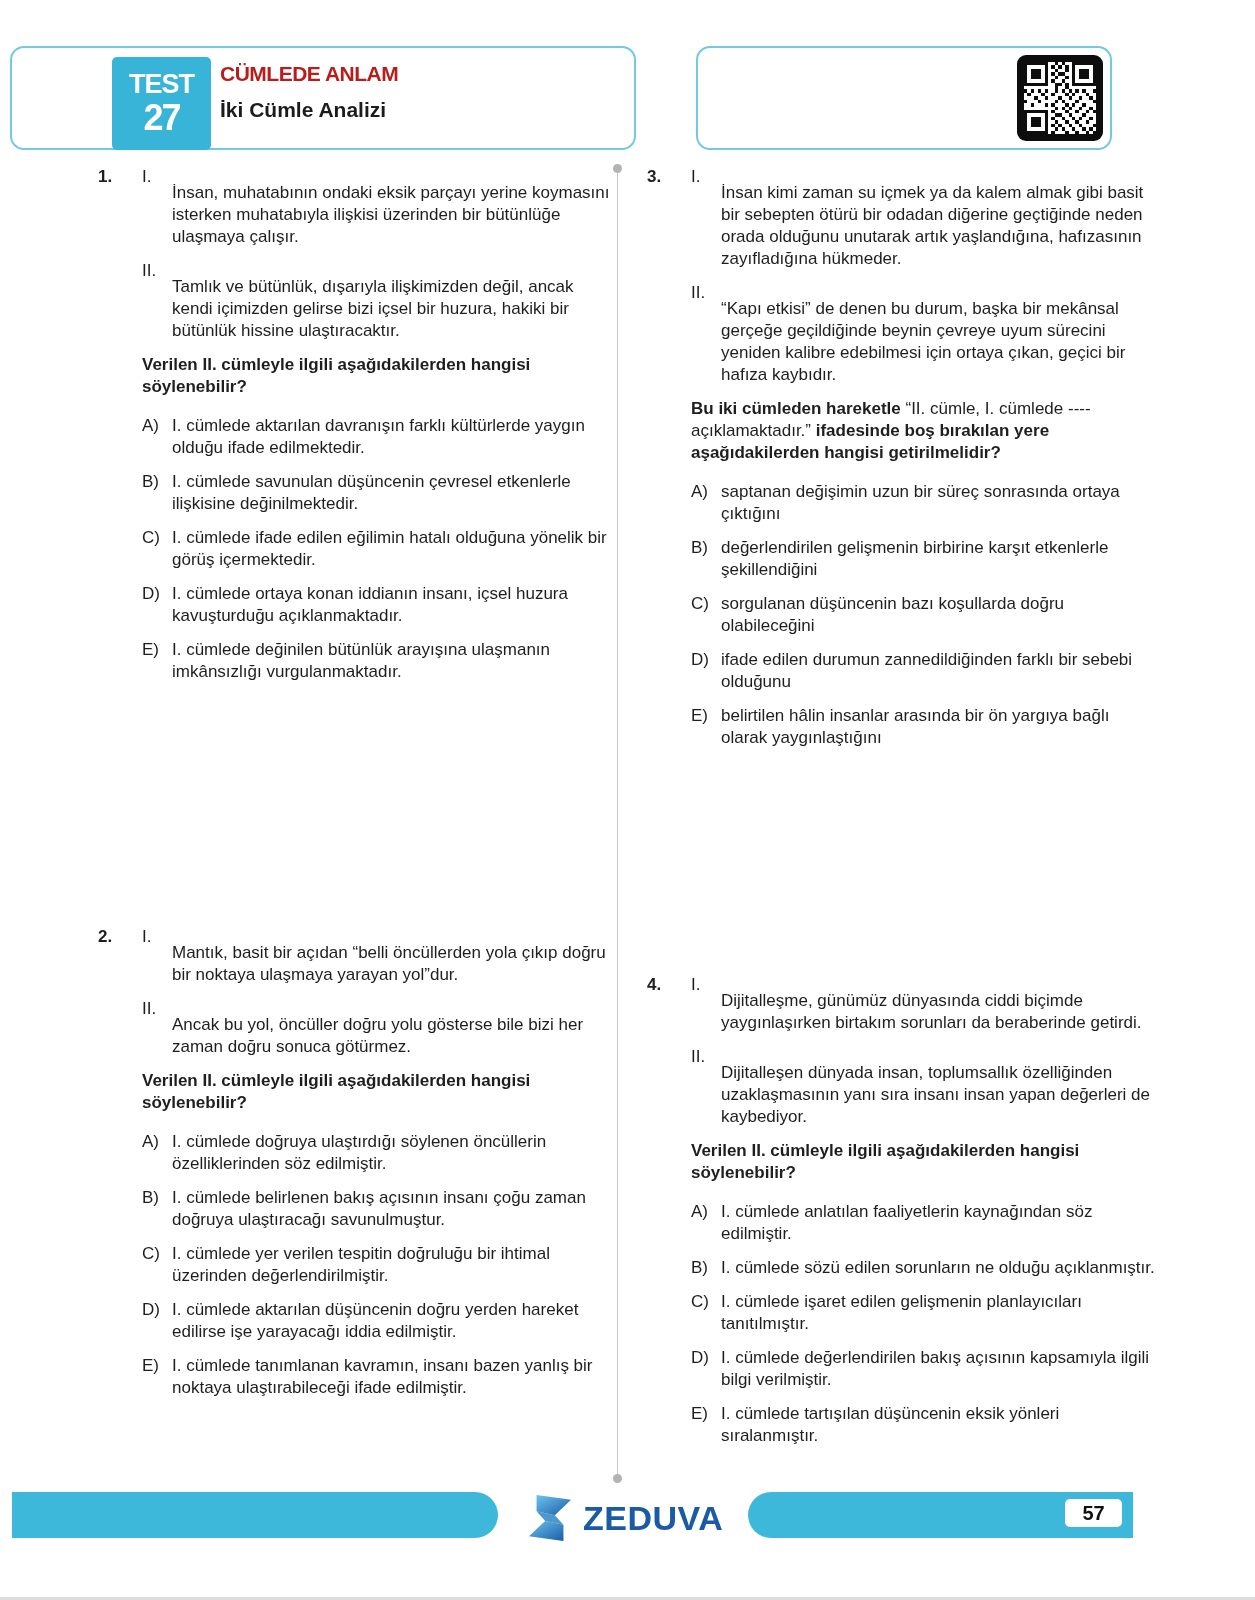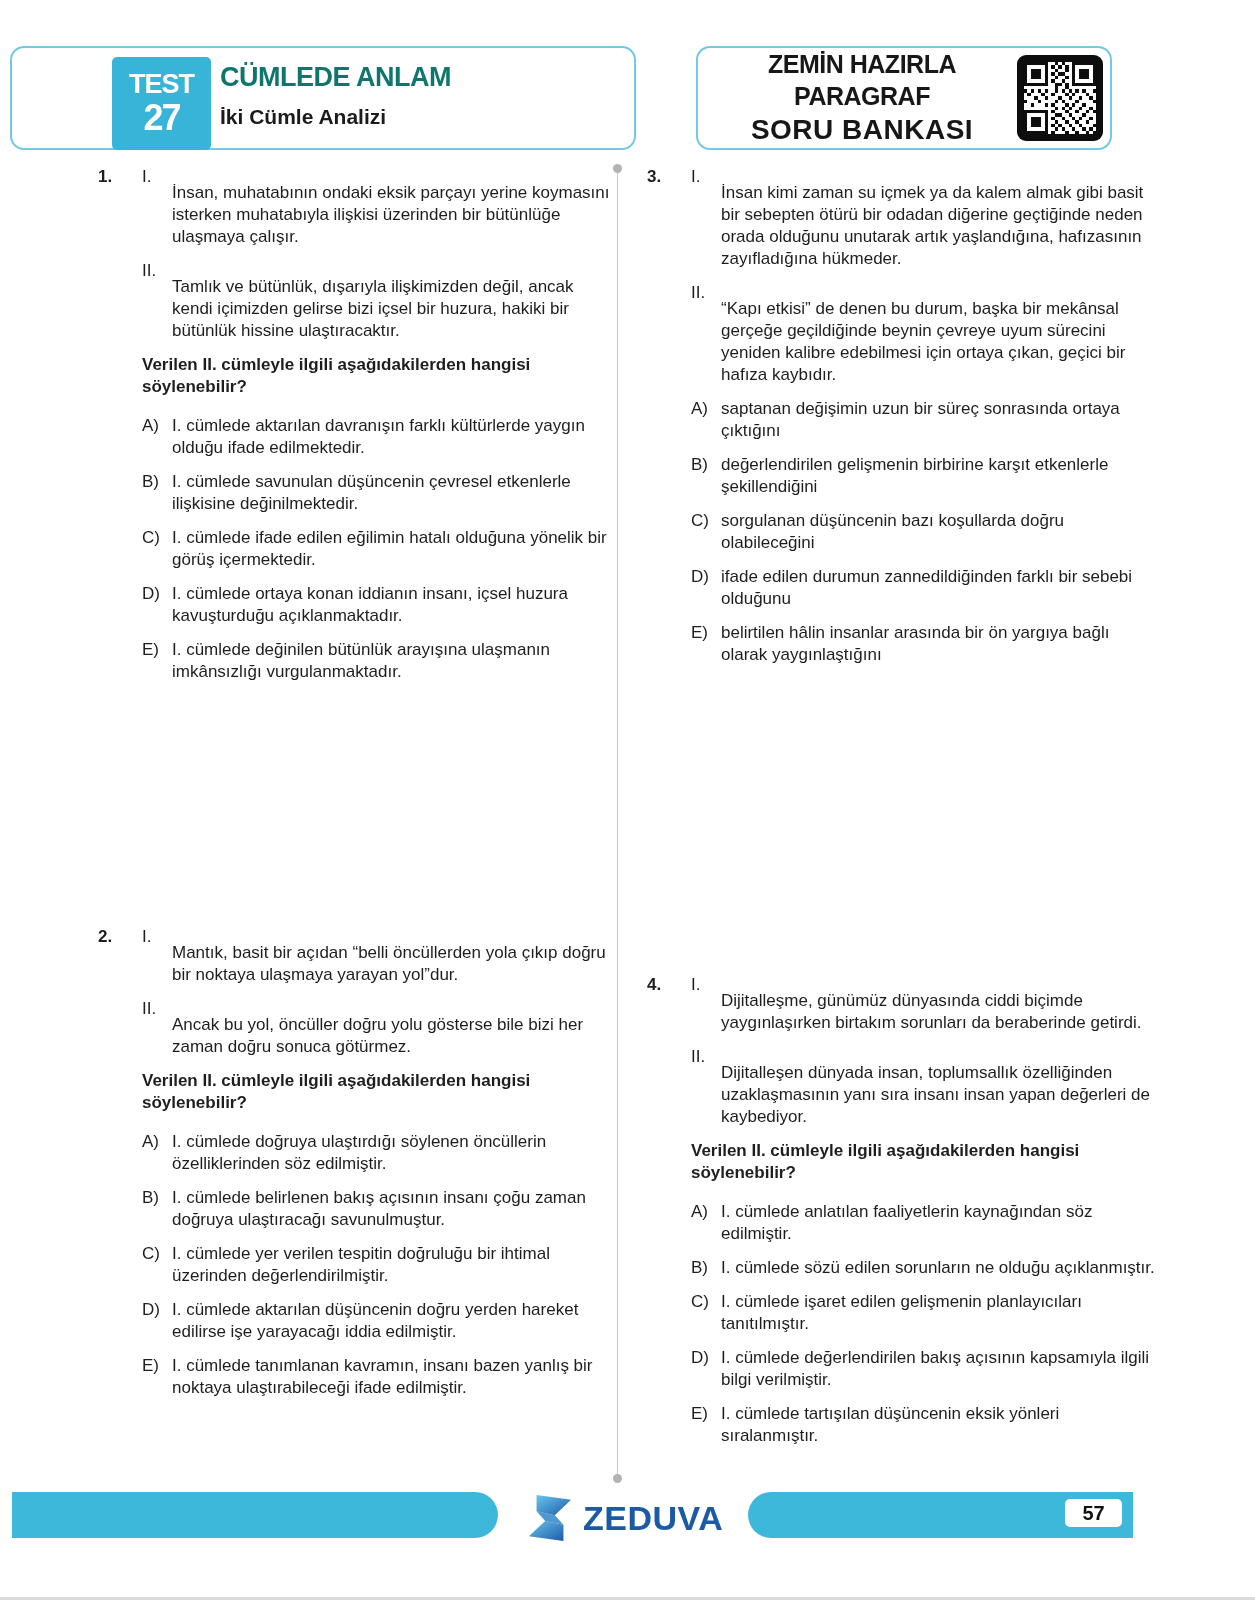--- a/index.html
+++ b/index.html
@@ -16,21 +16,21 @@
   .hdr-left{left:10px;width:626px;}
   .hdr-right{left:696px;width:416px;}
   .test-badge{
     position:absolute;left:100px;top:9px;width:99px;height:93px;
     background:#38b4d8;border-radius:5px;color:#fff;text-align:center;
     display:flex;flex-direction:column;justify-content:center;line-height:1;
   }
   .test-badge .t1{font-size:27px;font-weight:900;letter-spacing:-1px;margin-bottom:2px;}
   .test-badge .t2{font-size:36px;font-weight:700;letter-spacing:-2px;}
   .hdr-titles{position:absolute;left:208px;top:14px;}
-  .hdr-title{font-size:27px;font-weight:900;letter-spacing:-0.5px;color:#0f766e;}
+  .hdr-title{font-size:21px;font-weight:900;letter-spacing:-0.5px;color:#b91c1c;}
   .hdr-subtitle{font-size:21px;font-weight:700;color:#1b1b1b;margin-top:12px;}
   .hdr-right-text{
     position:absolute;left:14px;top:0;width:300px;height:100px;
     display:flex;flex-direction:column;justify-content:center;align-items:center;
     text-align:center;line-height:1.25;
   }
   .zr1{font-size:25px;font-weight:900;letter-spacing:-0.5px;color:#171717;}
   .zr2{font-size:28px;font-weight:900;letter-spacing:0.5px;color:#171717;}
   .qr{
     position:absolute;right:7px;top:7px;width:86px;height:86px;
@@ -83,24 +83,20 @@
     <div class="t1">TEST</div>
     <div class="t2">27</div>
   </div>
   <div class="hdr-titles">
     <div class="hdr-title">CÜMLEDE ANLAM</div>
     <div class="hdr-subtitle">İki Cümle Analizi</div>
   </div>
 </div>
 
 <div class="hdr-box hdr-right">
-  <div class="hdr-right-text">
-    <div class="zr1">ZEMİN HAZIRLA PARAGRAF</div>
-    <div class="zr2">SORU BANKASI</div>
-  </div>
   <div class="qr">
     <svg viewBox="0 0 21 21" shape-rendering="crispEdges" aria-hidden="true">
       <rect x="0" y="0" width="21" height="21" fill="#ffffff"></rect>
       <path fill="#0d0d0d" d="M0 0h7v7h-7z"></path>
         <rect x="1" y="1" width="5" height="5" fill="#fff"></rect>
         <rect x="2" y="2" width="3" height="3" fill="#0d0d0d"></rect>
       <path fill="#0d0d0d" d="M14 0h7v7h-7z"></path>
         <rect x="15" y="1" width="5" height="5" fill="#fff"></rect>
         <rect x="16" y="2" width="3" height="3" fill="#0d0d0d"></rect>
       <path fill="#0d0d0d" d="M0 14h7v7h-7z"></path>
@@ -194,20 +190,21 @@
       <div class="q-num">3.</div>
       <div class="q-body">
         <div class="statement">
           <div class="st-label">I.</div>
           <div class="st-text">İnsan kimi zaman su içmek ya da kalem almak gibi basit bir sebepten ötürü bir odadan diğerine geçtiğinde neden orada olduğunu unutarak artık yaşlandığına, hafızasının zayıfladığına hükmeder.</div>
         </div>
         <div class="statement">
           <div class="st-label">II.</div>
           <div class="st-text">“Kapı etkisi” de denen bu durum, başka bir mekânsal gerçeğe geçildiğinde beynin çevreye uyum sürecini yeniden kalibre edebilmesi için ortaya çıkan, geçici bir hafıza kaybıdır.</div>
         </div>
+        <div class="stem"><span class="bold">Bu iki cümleden hareketle</span><span> “II. cümle, I. cümlede ---- açıklamaktadır.” </span><span class="bold">ifadesinde boş bırakılan yere aşağıdakilerden hangisi getirilmelidir?</span></div>
         <div class="options">
           <div class="option">
             <div class="opt-letter">A)</div>
             <div class="opt-text">saptanan değişimin uzun bir süreç sonrasında ortaya çıktığını</div>
           </div>
           <div class="option">
             <div class="opt-letter">B)</div>
             <div class="opt-text">değerlendirilen gelişmenin birbirine karşıt etkenlerle şekillendiğini</div>
           </div>
           <div class="option">

